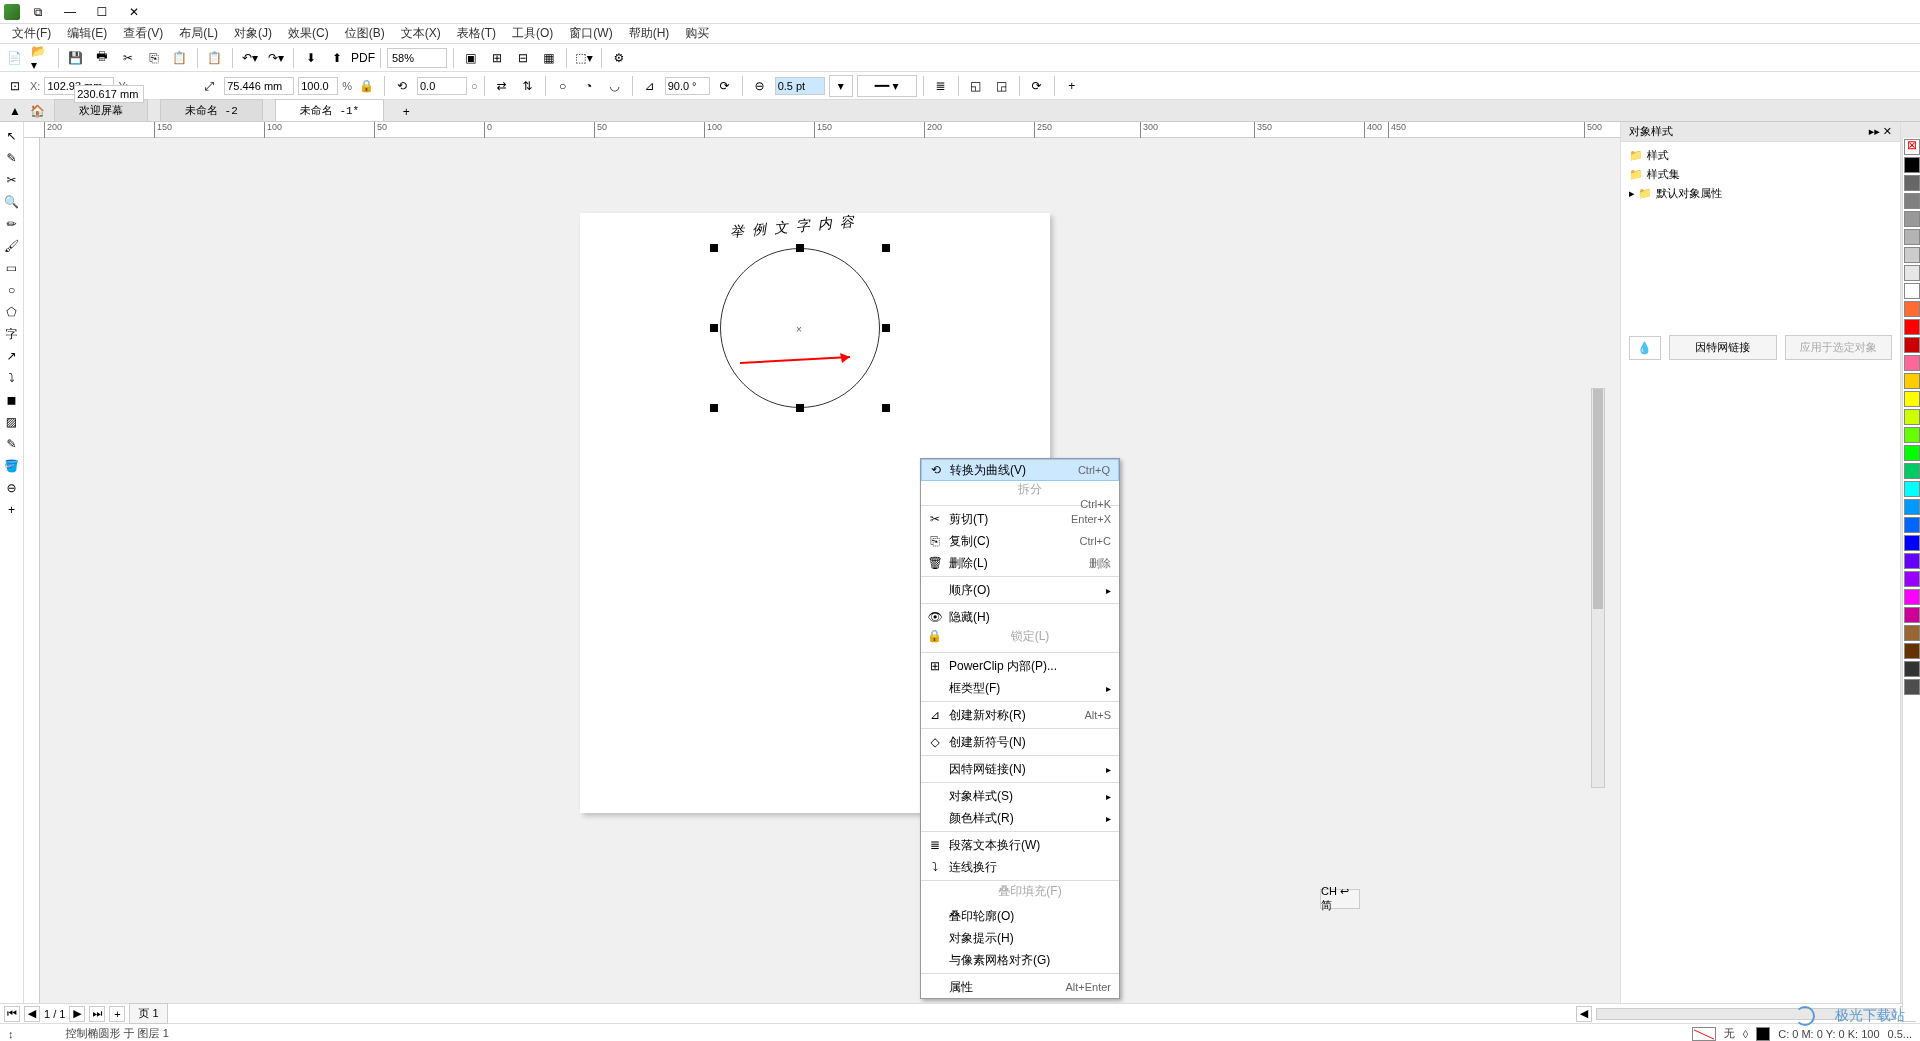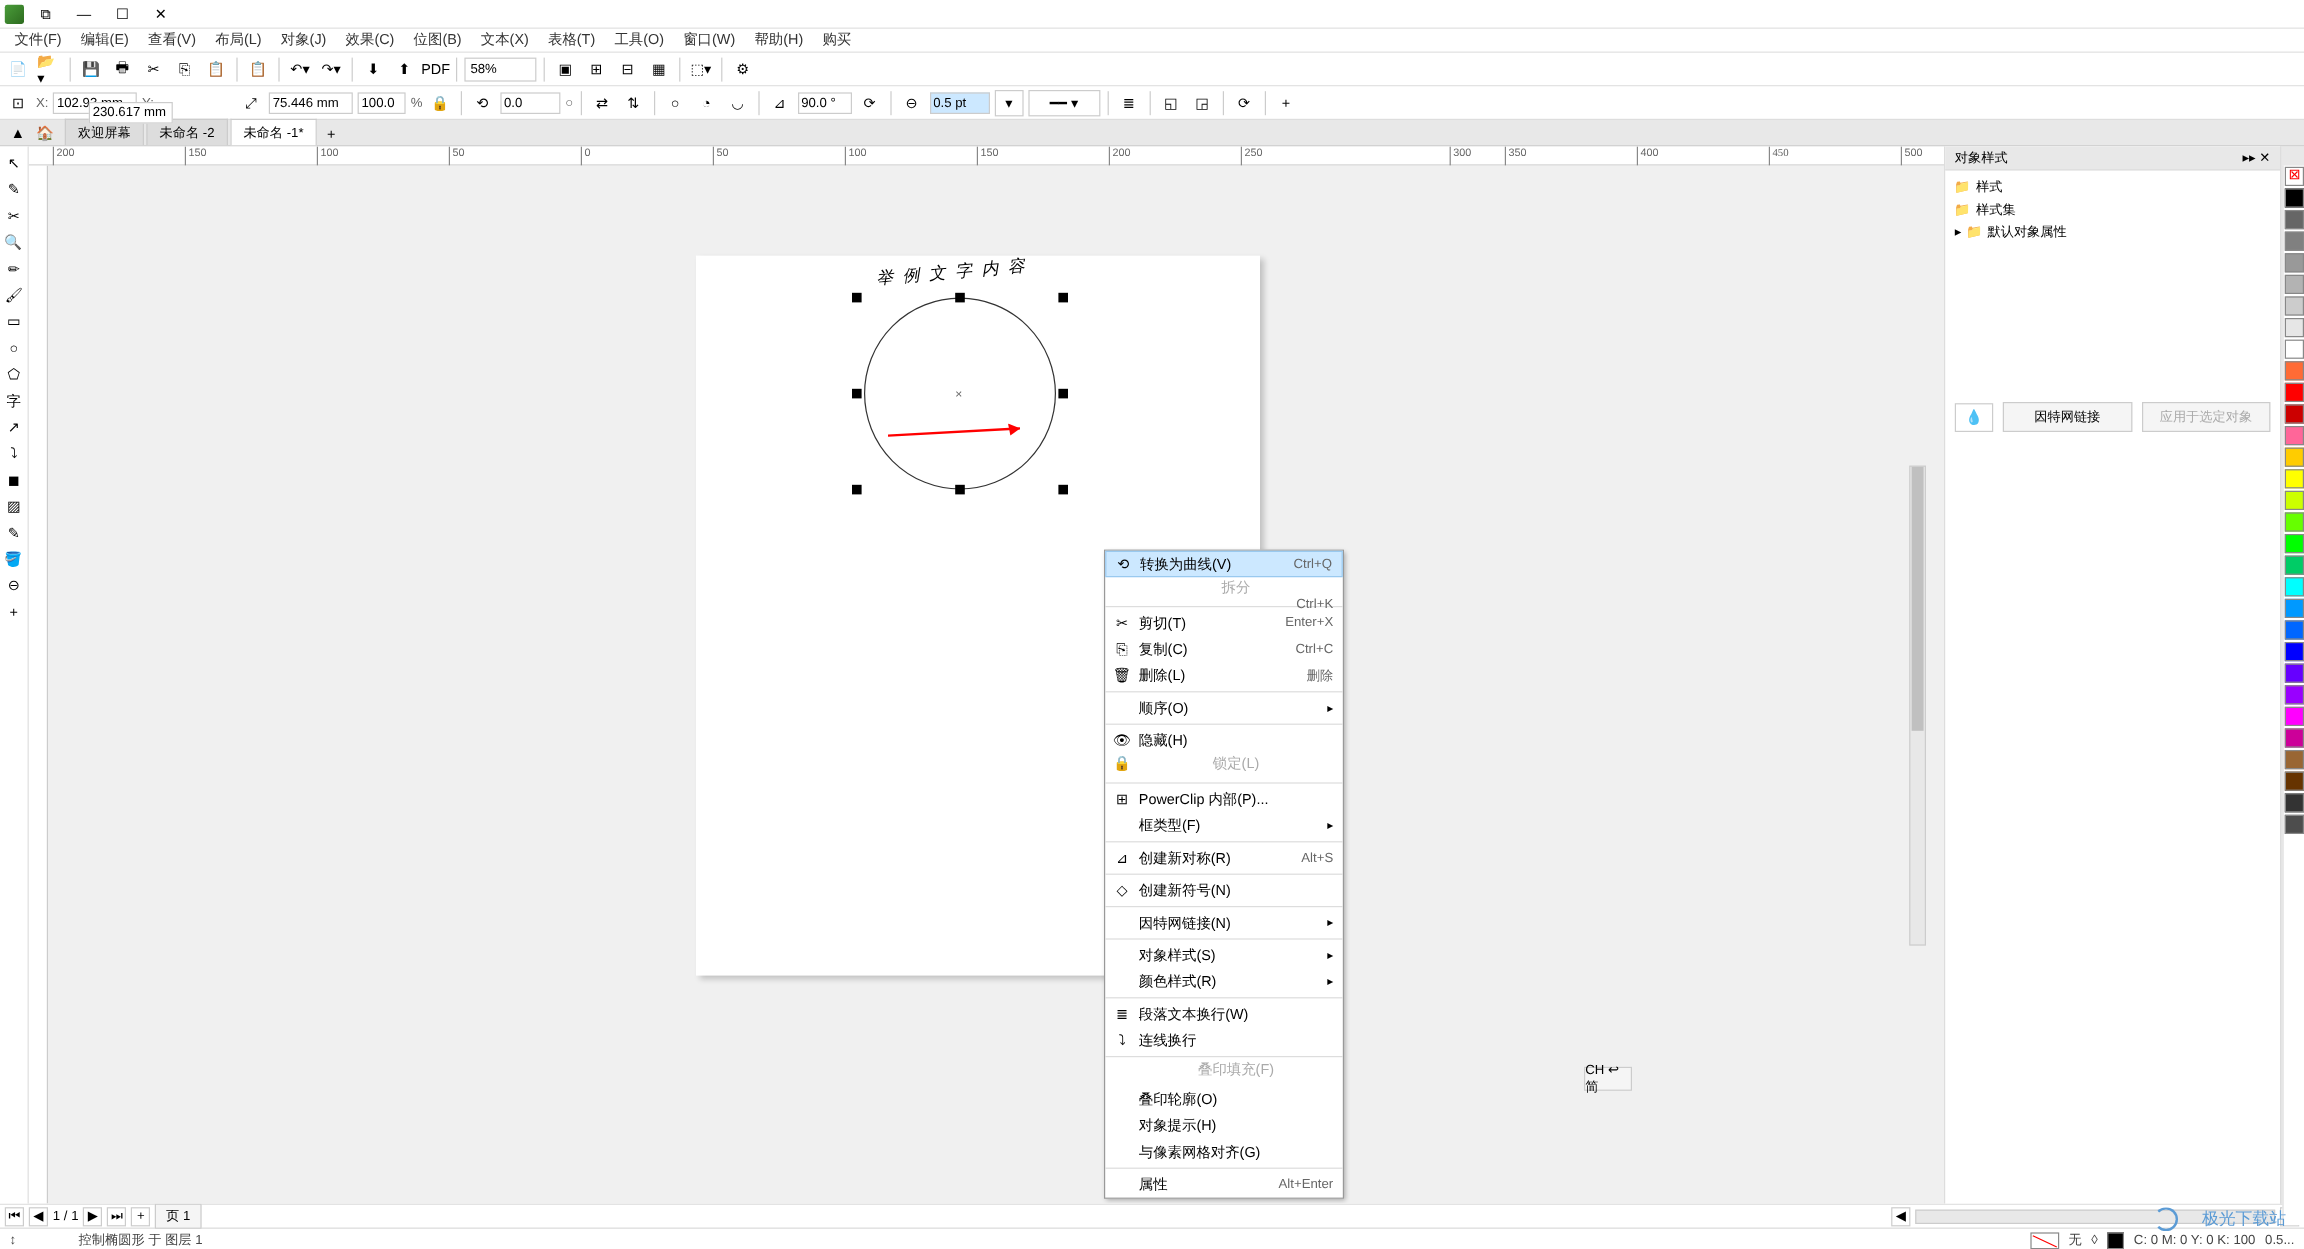--- a/index.html
+++ b/index.html
@@ -25,21 +25,21 @@
 
 
 .prop-bar { height: 28px; background: #fff; display: flex; align-items: center; padding: 0 4px; border-bottom: 1px solid #ddd; gap: 4px; }
 .prop-label { font-size: 11px; color: #666; }
 .prop-input { width: 70px; height: 18px; border: 1px solid #ccc; font-size: 11px; padding: 0 2px; }
 .prop-input.sel { background: #cce8ff; }
 
 
 .doc-tabs { height: 22px; background: #e8e8e8; display: flex; align-items: flex-end; padding: 0 4px; border-bottom: 1px solid #ccc; }
 .home-tab { width: 24px; height: 20px; display: flex; align-items: center; justify-content: center; margin-right: 4px; }
-.doc-tab { padding: 3px 10px; font-size: 11px; background: #ddd; border: 1px solid #ccc; border-bottom: none; margin-right: 2px; cursor: pointer; }
+.doc-tab { padding: 3px 24px; font-size: 11px; background: #ddd; border: 1px solid #ccc; border-bottom: none; margin-right: 12px; cursor: pointer; font-family: Liberation Mono, monospace; }
 .doc-tab.active { background: #fff; }
 .new-tab { width: 20px; height: 18px; display: flex; align-items: center; justify-content: center; cursor: pointer; }
 
 
 .main { display: flex; height: calc(100% - 160px); }
 .toolbox { width: 24px; background: #fff; border-right: 1px solid #ddd; display: flex; flex-direction: column; align-items: center; padding-top: 4px; gap: 2px; }
 .tool-btn { width: 20px; height: 20px; display: flex; align-items: center; justify-content: center; cursor: pointer; }
 
 .canvas-wrap { flex: 1; position: relative; background: #f0f0f0; overflow: hidden; }
 .ruler-h { height: 16px; background: #fff; border-bottom: 1px solid #ccc; position: relative; font-size: 9px; display: flex; }
@@ -244,24 +244,24 @@
         <div class="ruler-tick" style="left: 20px;">200</div>
         <div class="ruler-tick" style="left: 130px;">150</div>
         <div class="ruler-tick" style="left: 240px;">100</div>
         <div class="ruler-tick" style="left: 350px;">50</div>
         <div class="ruler-tick" style="left: 460px;">0</div>
         <div class="ruler-tick" style="left: 570px;">50</div>
         <div class="ruler-tick" style="left: 680px;">100</div>
         <div class="ruler-tick" style="left: 790px;">150</div>
         <div class="ruler-tick" style="left: 900px;">200</div>
         <div class="ruler-tick" style="left: 1010px;">250</div>
-        <div class="ruler-tick" style="left: 1184px;">300</div>
+        <div class="ruler-tick" style="left: 1116px;">300</div>
         <div class="ruler-tick" style="left: 1230px;">350</div>
         <div class="ruler-tick" style="left: 1340px;">400</div>
-        <div class="ruler-tick" style="left: 1450px; font-family: Liberation Serif, serif;">450</div>
+        <div class="ruler-tick" style="left: 1364px;">450</div>
         <div class="ruler-tick" style="left: 1560px;">500</div>
       </div>
     <div class="ruler-v"></div>
     <div class="canvas-area">
       <div class="page"></div>
       <div class="circle-obj">
         <div class="curve-text">举例文字内容</div>
         <div class="circ"></div>
         <div class="handle h-tl"></div>
         <div class="handle h-tm"></div>

